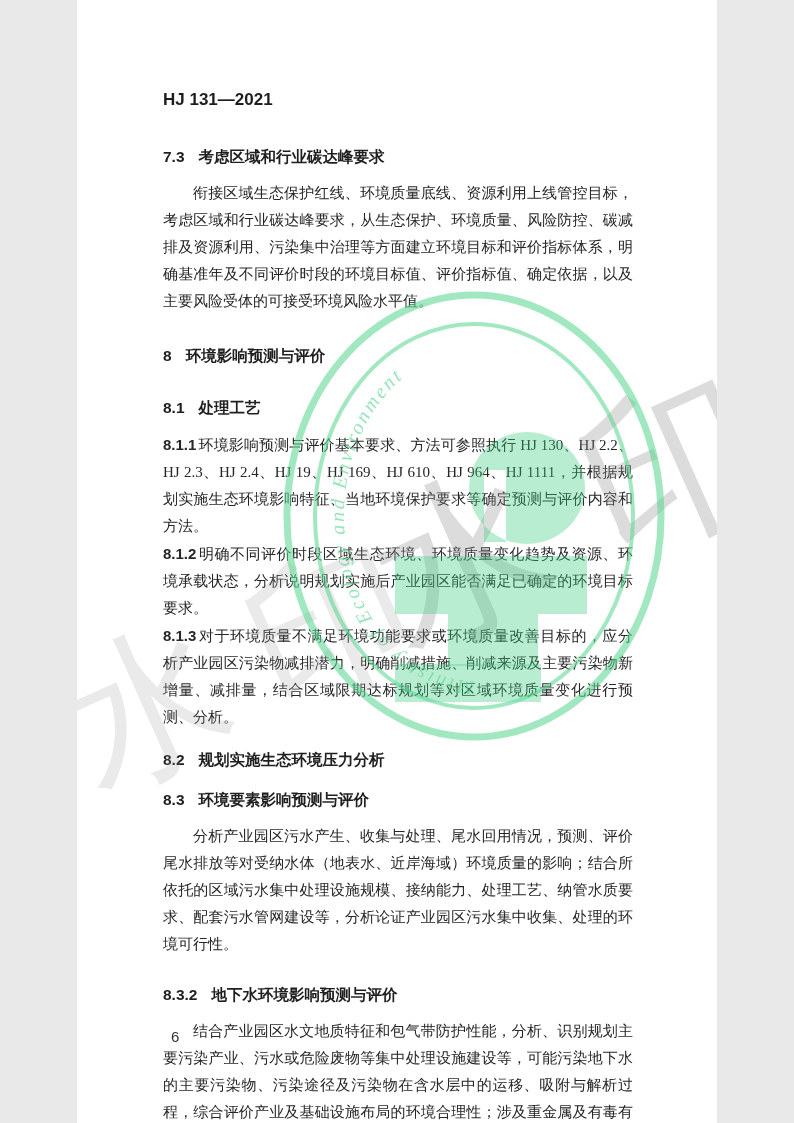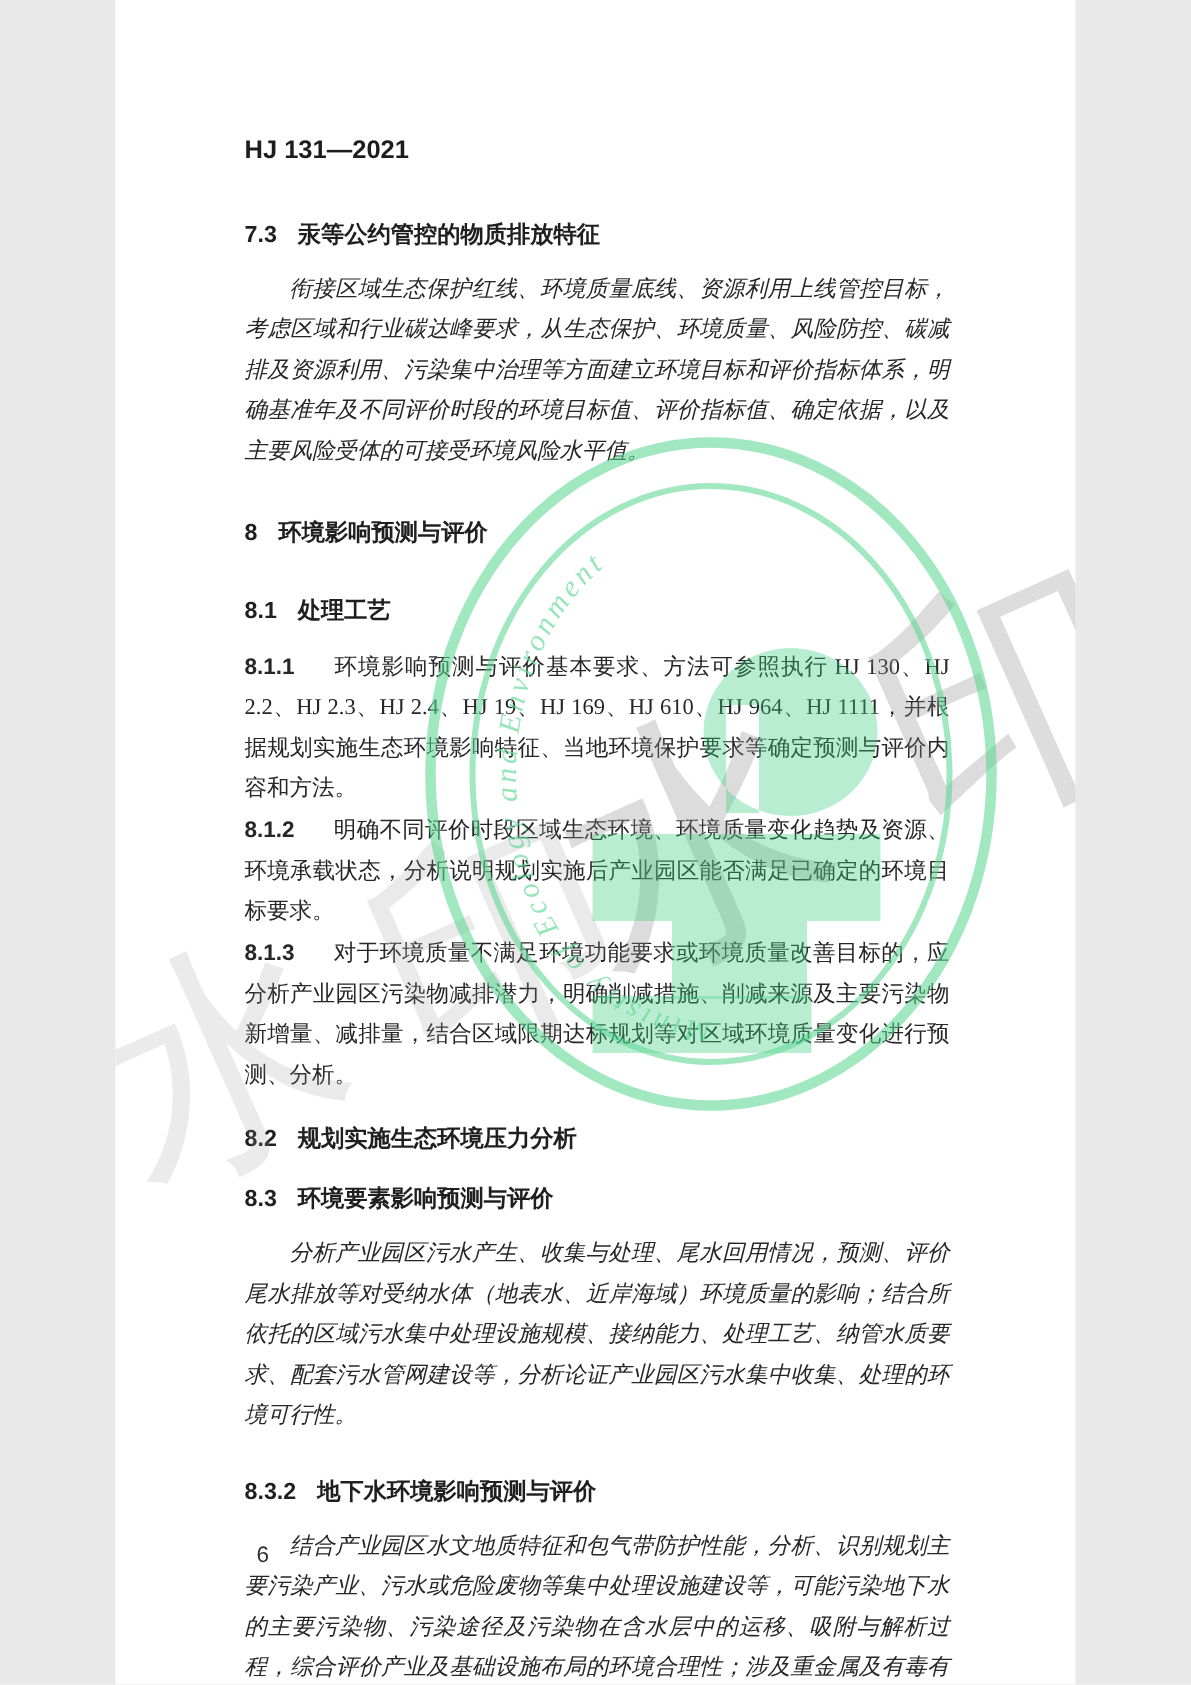--- a/index.html
+++ b/index.html
@@ -31,34 +31,33 @@
   }
   .h-chapter{margin:30px 0 0 0;}
   .h-section{margin:30px 0 0 0;}
   .h-sub{margin:26px 0 0 0;}
   .h-num{display:inline-block;margin-right:14px;text-align:center;}
   .para{
     margin:12px 0 0 0;
     font-size:15px;
     line-height:27px;
     text-align:justify;
-    font-style:italic;
   }
   .para.indent{text-indent:2em;}
   .clause{
     margin:0;
     font-size:15px;
     line-height:27px;
     text-align:justify;
   }
   .clause.first{margin-top:12px;}
   .clause .clause-num{
     font-family:"Liberation Sans","DejaVu Sans",sans-serif;
     font-weight:bold;
-    margin-right:26px;
+    margin-right:2px;
   }
   .page-number{
     position:absolute;
     left:94px;top:1028px;
     font-family:"Liberation Sans","DejaVu Sans",sans-serif;
     font-size:15px;color:#333;
   }
   .watermark-layer{
     position:absolute;
     left:0;top:0;width:794px;height:1123px;
@@ -66,21 +65,21 @@
   }
 </style>
 </head>
 <body>
 
 <div class="page">
 
   <div class="doc-header">HJ 131—2021</div>
 
   <div class="h-section" style="margin-top:36px;">
-    <span class="h-num">7.3</span><span>汞等公约管控的物质排放特征</span>
+    <span class="h-num">7.3</span><span>考虑区域和行业碳达峰要求</span>
   </div>
 
   <p class="para indent">衔接区域生态保护红线、环境质量底线、资源利用上线管控目标，考虑区域和行业碳达峰要求，从生态保护、环境质量、风险防控、碳减排及资源利用、污染集中治理等方面建立环境目标和评价指标体系，明确基准年及不同评价时段的环境目标值、评价指标值、确定依据，以及主要风险受体的可接受环境风险水平值。</p>
 
   <div class="h-chapter">
     <span class="h-num">8</span><span>环境影响预测与评价</span>
   </div>
 
   <div class="h-section">
     <span class="h-num">8.1</span><span>处理工艺</span>

